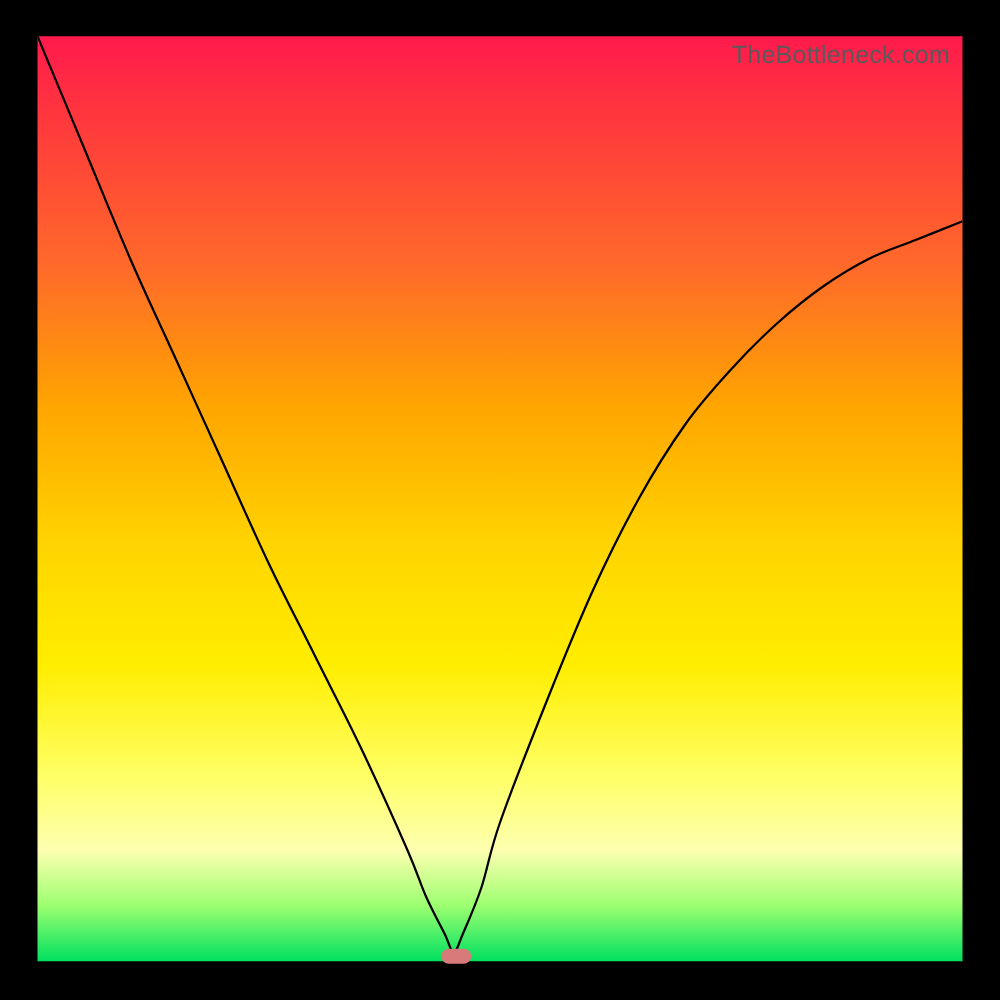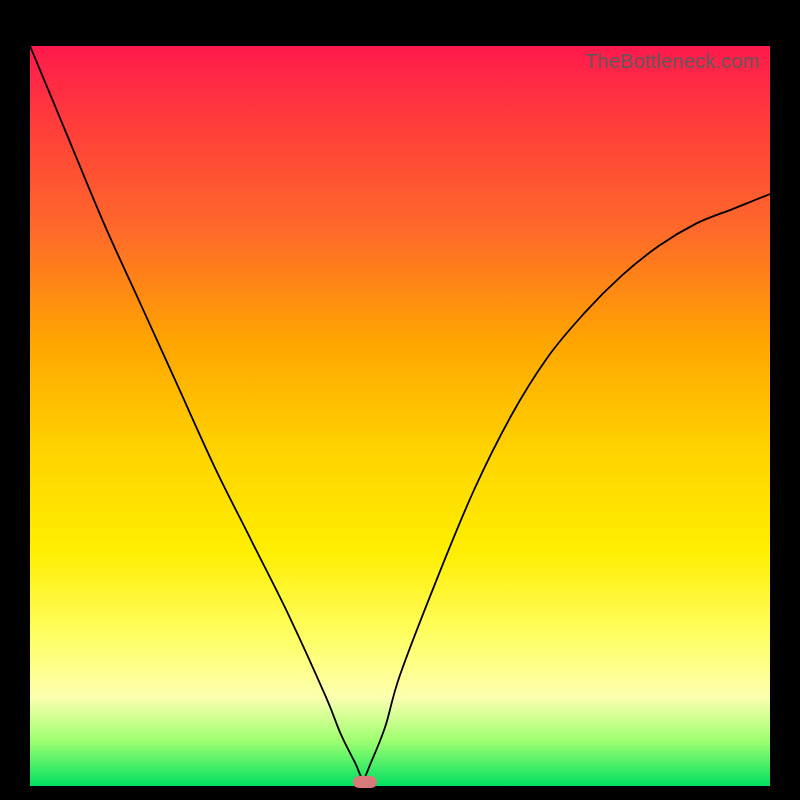--- a/index.html
+++ b/index.html
@@ -13,21 +13,21 @@
   }
   .frame {
     position: relative;
     width: 800px;
     height: 800px;
     background: #000;
   }
   .plot {
     position: absolute;
     left: 30px;
-    top: 46px;
+    top: 29px;
     width: 740px;
     height: 740px;
     background: linear-gradient(to bottom,
       #ff1a4d 0%,
       #ff3b3b 10%,
       #ff6a2a 25%,
       #ffa500 40%,
       #ffd400 55%,
       #ffee00 68%,
       #ffff66 80%,

